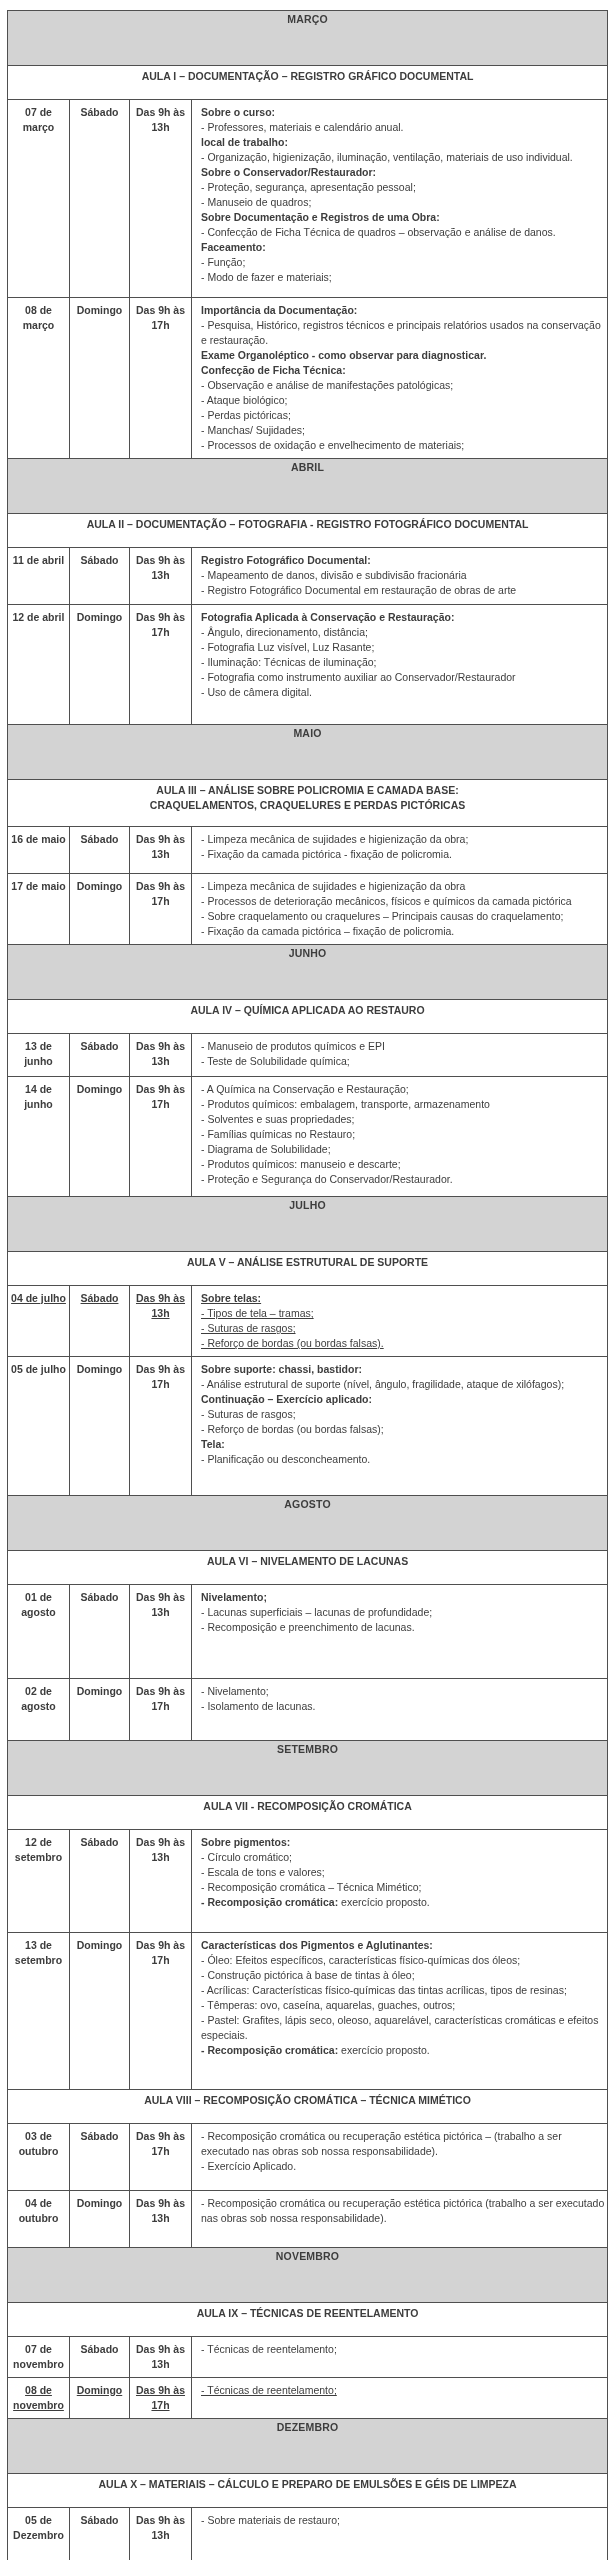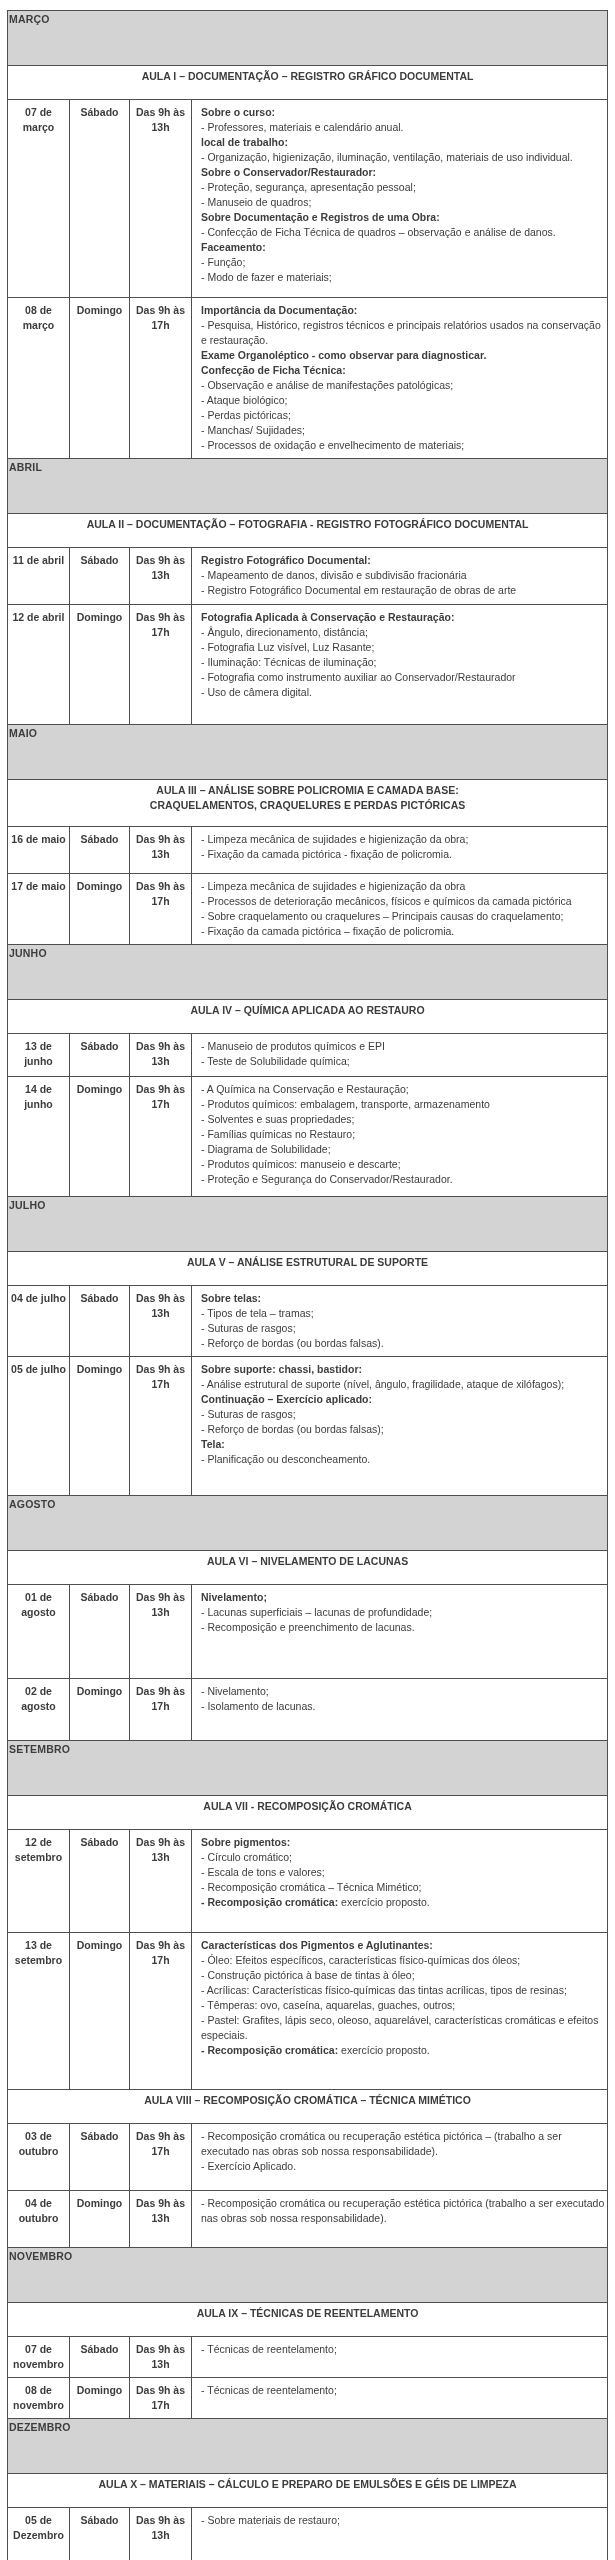--- a/index.html
+++ b/index.html
@@ -25,21 +25,21 @@
     border: 1px solid #4f4f4f;
     font-size: 10.5px;
     line-height: 15px;
     vertical-align: top;
     word-wrap: break-word;
   }
   td.month-cell {
     background: #d3d3d3;
     font-weight: 700;
     font-size: 11px;
-    text-align: left;
+    text-align: center;
     vertical-align: middle;
     height: 52px;
     letter-spacing: 0.2px;
   }
   td.aula-cell {
     font-weight: 700;
     font-size: 11px;
     text-align: center;
     vertical-align: middle;
     height: 27px;
@@ -201,21 +201,21 @@
           </td>
         </tr>
         <tr>
           <td colspan="4" class="month-cell">JULHO</td>
         </tr>
         <tr>
           <td colspan="4" class="aula-cell">
             <div class="line">AULA V – ANÁLISE ESTRUTURAL DE SUPORTE</div>
           </td>
         </tr>
-        <tr style="height: 70px;">
+        <tr style="height: 70px; text-decoration: underline;">
           <td class="c-date">04 de julho</td>
           <td class="c-day">Sábado</td>
           <td class="c-time">Das 9h às 13h</td>
           <td class="c-content">
             <div class="line"><span class="seg-b">Sobre telas:</span></div>
             <div class="line"><span class="seg-r">- Tipos de tela – tramas;</span></div>
             <div class="line"><span class="seg-r">- Suturas de rasgos;</span></div>
             <div class="line"><span class="seg-r">- Reforço de bordas (ou bordas falsas).</span></div>
           </td>
         </tr>
@@ -325,21 +325,21 @@
           </td>
         </tr>
         <tr style="height: 37px;">
           <td class="c-date">07 de novembro</td>
           <td class="c-day">Sábado</td>
           <td class="c-time">Das 9h às 13h</td>
           <td class="c-content">
             <div class="line"><span class="seg-r">- Técnicas de reentelamento;</span></div>
           </td>
         </tr>
-        <tr style="height: 40px;">
+        <tr style="height: 40px; text-decoration: underline;">
           <td class="c-date">08 de novembro</td>
           <td class="c-day">Domingo</td>
           <td class="c-time">Das 9h às 17h</td>
           <td class="c-content">
             <div class="line"><span class="seg-r">- Técnicas de reentelamento;</span></div>
           </td>
         </tr>
         <tr>
           <td colspan="4" class="month-cell">DEZEMBRO</td>
         </tr>

